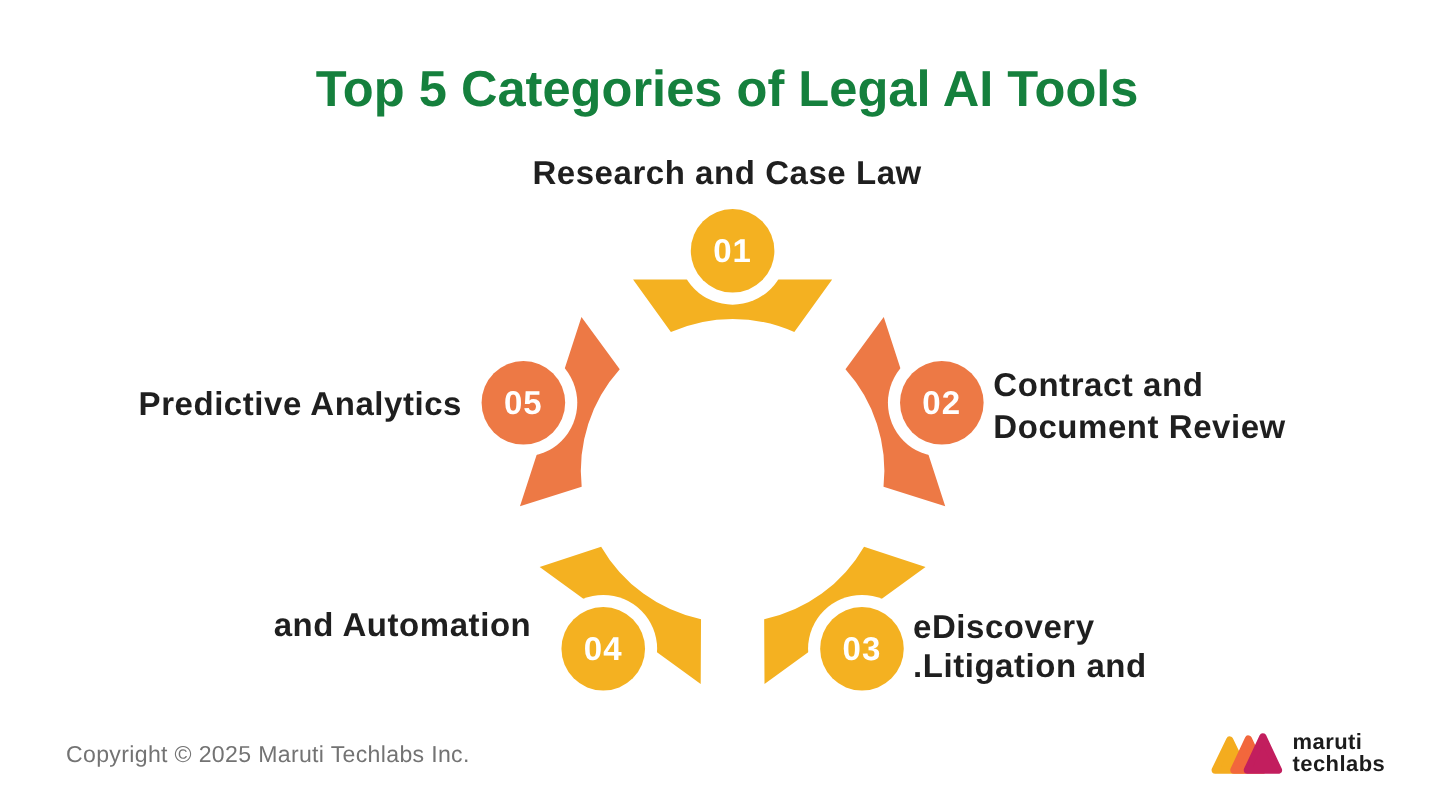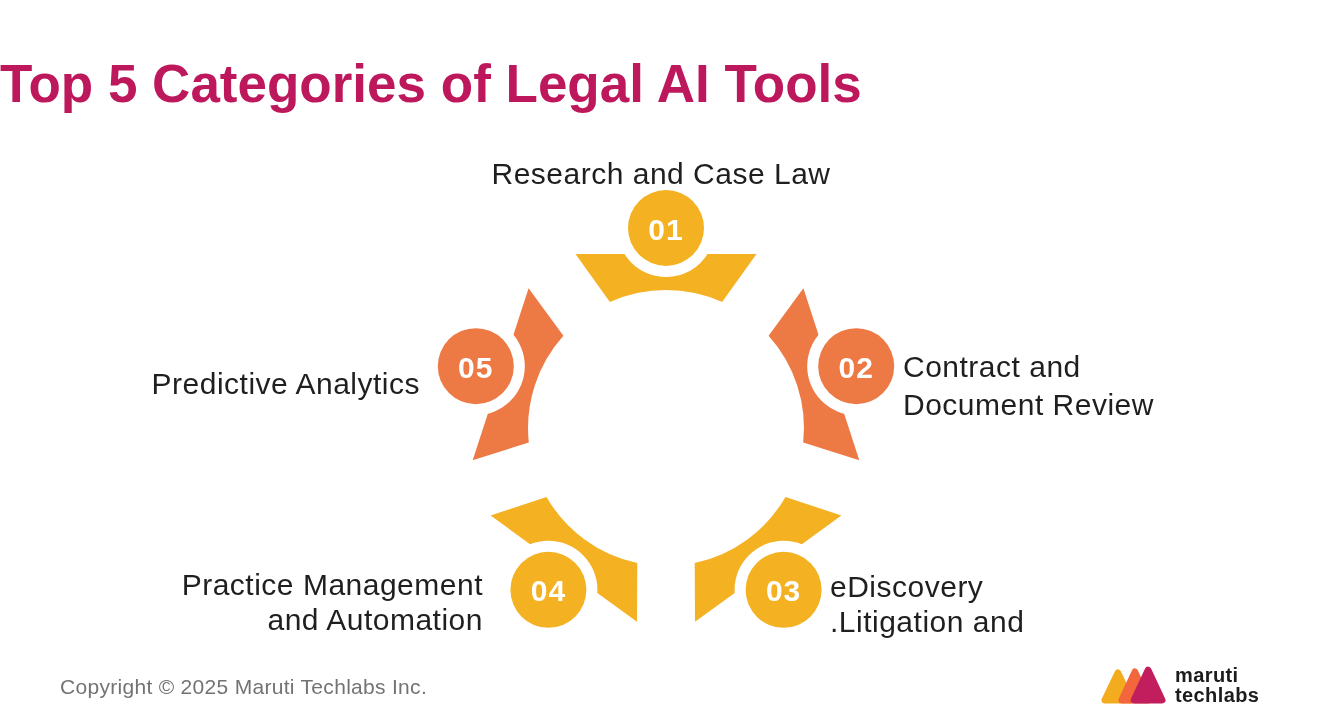--- a/index.html
+++ b/index.html
@@ -3,30 +3,30 @@
 <meta charset="utf-8">
 <style>
   html,body{margin:0;padding:0;}
   body{
     width:1322px;height:721px;position:relative;overflow:hidden;
     background:#ffffff;
     font-family:"Liberation Sans",sans-serif;
   }
   .title{
     position:absolute;top:53px;left:0;width:100%;margin:0;
-    text-align:left;font-size:53px;font-weight:bold;color:#be185d;
+    text-align:center;font-size:46px;font-weight:bold;color:#15803d;
     letter-spacing:0px;
   }
   #ring-svg{
     position:absolute;left:0;top:0;width:1322px;height:721px;
     font-family:"Liberation Sans",sans-serif;
   }
   .label{
-    position:absolute;font-size:30px;font-weight:normal;color:#1f1f1f;
-    letter-spacing:0.5px;line-height:36px;margin-top:16px;
+    position:absolute;font-size:30px;font-weight:bold;color:#1f1f1f;
+    letter-spacing:0.5px;line-height:36px;
   }
   .label span{display:block;}
   .l-research{left:0;width:100%;top:140px;text-align:center;}
   .l-contract{left:903px;top:332px;line-height:38px;text-align:left;}
   .l-litigation{left:830px;top:553px;line-height:35px;text-align:left;}
   .l-practice{right:839px;top:551px;line-height:35px;text-align:right;}
   .l-predictive{right:902px;top:350px;text-align:left;}
   .footer-copyright{
     position:absolute;left:60px;top:675px;
     font-size:21px;color:#737373;letter-spacing:0.3px;
@@ -78,21 +78,20 @@
     <span>Contract and</span>
     <span>Document Review</span>
   </div>
 
   <div class="label l-litigation">
     <span>eDiscovery</span>
     <span>.Litigation and</span>
   </div>
 
   <div class="label l-practice">
-    <span>Practice Management</span>
     <span>and Automation</span>
   </div>
 
   <div class="label l-predictive">
     <span>Predictive Analytics</span>
   </div>
 
   <div class="footer-copyright">Copyright © 2025 Maruti Techlabs Inc.</div>
 
   <div class="logo">

